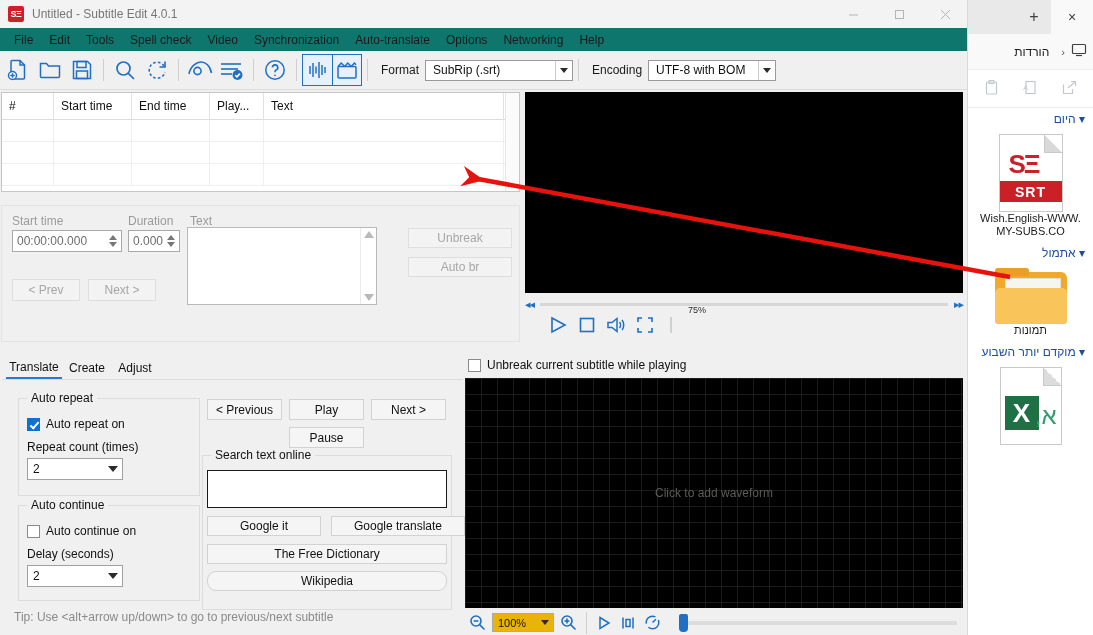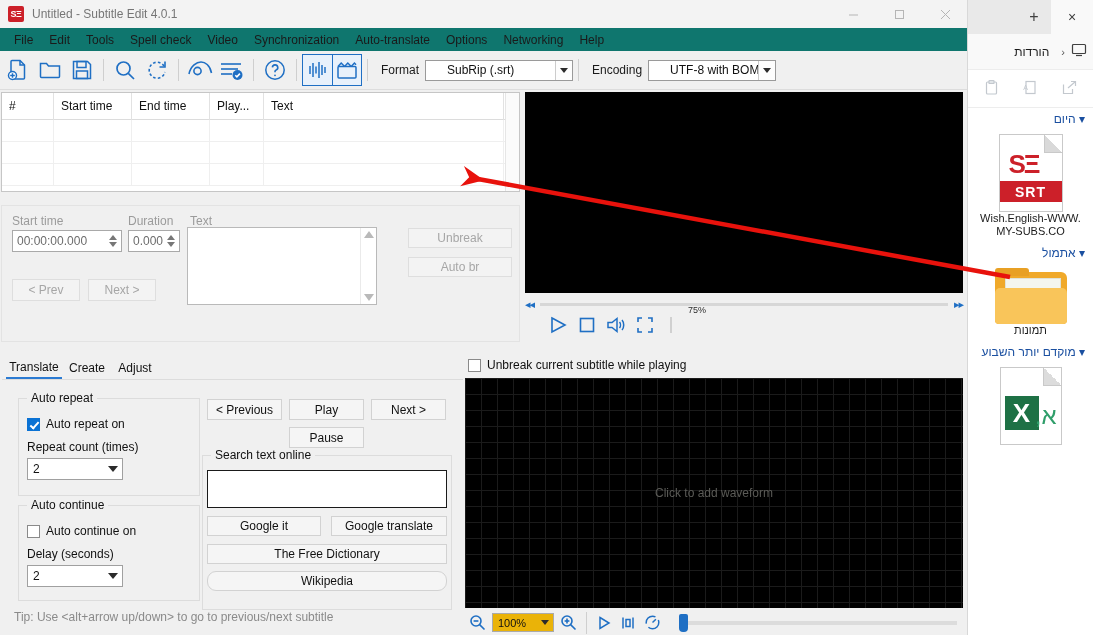--- a/index.html
+++ b/index.html
@@ -65,21 +65,21 @@
   .tb-sep { width: 1px; height: 22px; background: #cfcfcf; margin: 0 5px; }
   .tb-toggle {
     width: 30px; height: 32px; display: flex; align-items: center; justify-content: center;
     border: 1px solid #1f6fc4; background: #e8f1fb;
   }
   .tb-toggle.first { border-right: none; }
   .tb-lbl { font-size: 12px; color: #1a1a1a; margin: 0 6px 0 8px; }
   .combo {
     height: 21px; border: 1px solid #9a9a9a; background: #ffffff;
     display: flex; align-items: center; position: relative;
-    font-size: 12px; color: #111; padding-left: 21px;
+    font-size: 12px; color: #111; padding-left: 7px;
   }
   .combo .caret {
     position: absolute; right: 0; top: 0; bottom: 0; width: 17px;
     display: flex; align-items: center; justify-content: center;
     border-left: 1px solid #cccccc; background: #fdfdfd;
   }
   .combo .caret::after {
     content: ""; border-left: 4px solid transparent; border-right: 4px solid transparent;
     border-top: 5px solid #2b2b2b;
   }
@@ -582,21 +582,21 @@
     <div class="btn btn-abs" style="left:207px; top:399px; width:75px; height:21px;">&lt; Previous</div>
     <div class="btn btn-abs" style="left:289px; top:399px; width:75px; height:21px;">Play</div>
     <div class="btn btn-abs" style="left:371px; top:399px; width:75px; height:21px;">Next &gt;</div>
     <div class="btn btn-abs" style="left:289px; top:427px; width:75px; height:21px;">Pause</div>
 
     <div class="group" style="position:absolute; left:202px; top:455px; width:250px; height:155px;">
       <span class="gtitle">Search text online</span>
     </div>
     <div class="searchbox"></div>
     <div class="btn btn-abs" style="left:207px; top:516px; width:114px; height:20px;">Google it</div>
-    <div class="btn btn-abs" style="left:331px; top:516px; width:116px; height:20px;">Google translate</div>
+    <div class="btn btn-abs" style="left:331px; top:516px; width:134px; height:20px;">Google translate</div>
     <div class="btn btn-abs" style="left:207px; top:544px; width:240px; height:20px;">The Free Dictionary</div>
     <div class="btn btn-abs" style="left:207px; top:571px; width:240px; height:20px;border-radius:9px;">Wikipedia</div>
 
     <div class="tip">Tip: Use &lt;alt+arrow up/down&gt; to go to previous/next subtitle</div>
 
     <div class="video-box"></div>
     <div class="seek-row">
       <span class="rew">◂◂</span>
       <div class="seek-track"></div>
       <span class="ffw">▸▸</span>

